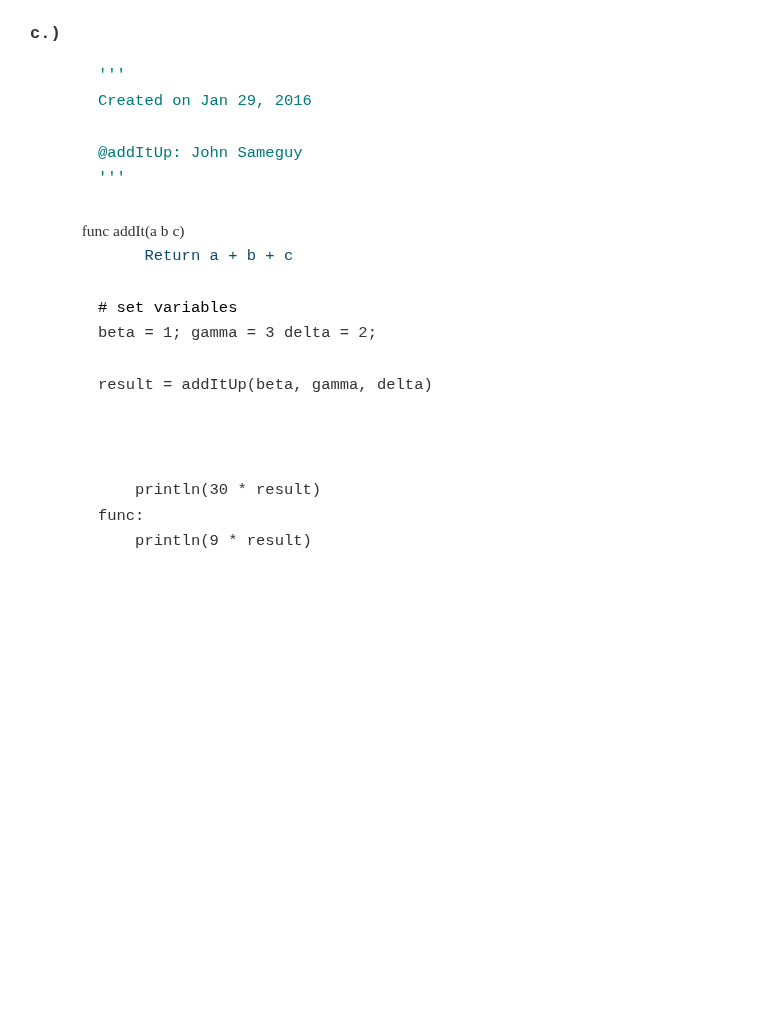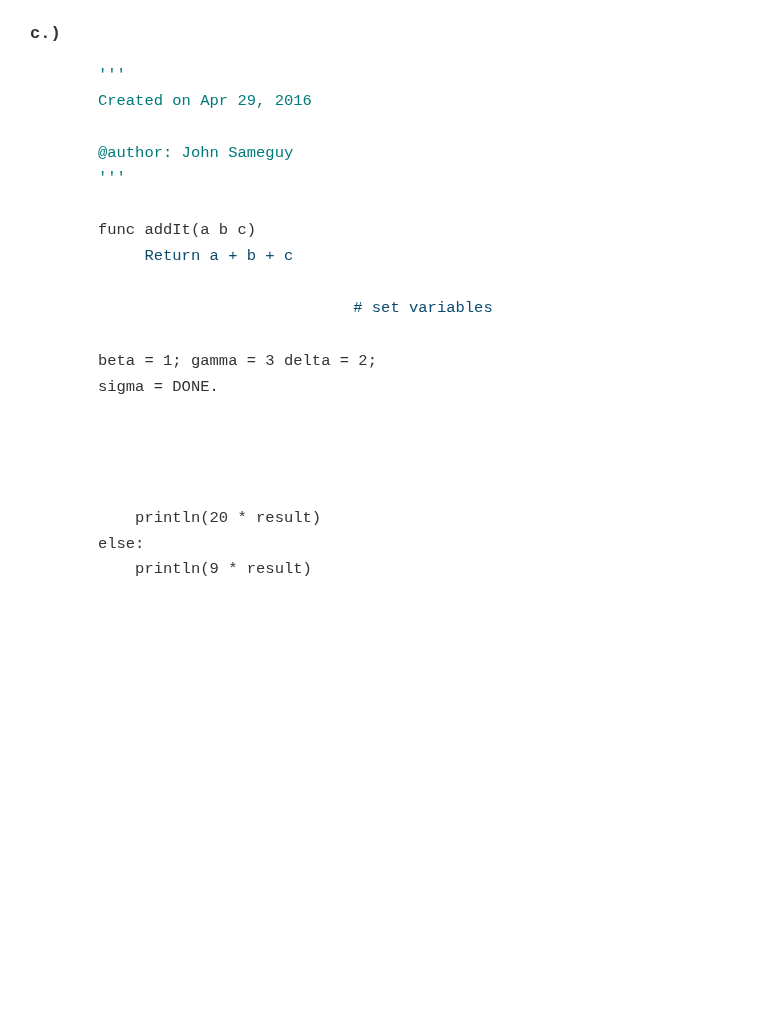--- a/index.html
+++ b/index.html
@@ -46,32 +46,32 @@
       height: 1.65em;
     }
   </style>
 </head>
 <body>
 
 <div class="code-container">
   <div class="header-label">c.)</div>
   <div class="code-block" id="code-block">
   <span class="line" style="color: rgb(0, 122, 122);">   '''</span>
-      <span class="line" style="color: rgb(0, 122, 122);">   Created on Apr 29, 2016</span>
+      <span class="line" style="color: rgb(0, 122, 122);">   Created on Jan 29, 2016</span>
       <span class="blank-line"></span>
-      <span class="line" style="color: rgb(0, 122, 122);">   @author: John Sameguy</span>
+      <span class="line" style="color: rgb(0, 122, 122);">   @addItUp: John Sameguy</span>
       <span class="line" style="color: rgb(0, 122, 122);">   '''</span>
       <span class="blank-line"></span>
-      <span class="line" style="color: rgb(51, 51, 51);">   func addIt(a b c)</span>
+      <span class="line" style="color: rgb(51, 51, 51); font-family: Liberation Serif, serif;">   func addIt(a b c)</span>
       <span class="line" style="color: #0c4a6e;">        Return a + b + c</span>
       <span class="blank-line"></span>
-      <span class="line" style="color: #0c4a6e; text-align: center;">   # set variables</span>
-      <span class="line" style="color: rgb(51, 51, 51); margin-top: 28px;">   beta = 1; gamma = 3 delta = 2;</span>
-      <span class="line" style="color: rgb(51, 51, 51);">   sigma = DONE.</span>
+      <span class="line" style="color: #000000;">   # set variables</span>
+      <span class="line" style="color: rgb(51, 51, 51);">   beta = 1; gamma = 3 delta = 2;</span>
+      <span class="blank-line"></span>
+      <span class="line" style="color: rgb(51, 51, 51);">   result = addItUp(beta, gamma, delta)</span>
       <span class="blank-line"></span>
       <span class="blank-line"></span>
       <span class="blank-line"></span>
-      <span class="blank-line"></span>
-      <span class="line" style="color: rgb(51, 51, 51);">       println(20 * result)</span>
-      <span class="line" style="color: rgb(51, 51, 51);">   else:</span>
+      <span class="line" style="color: rgb(51, 51, 51);">       println(30 * result)</span>
+      <span class="line" style="color: rgb(51, 51, 51);">   func:</span>
       <span class="line" style="color: rgb(51, 51, 51);">       println(9 * result)</span>
     </div>
 </div>
 
 </body></html>

